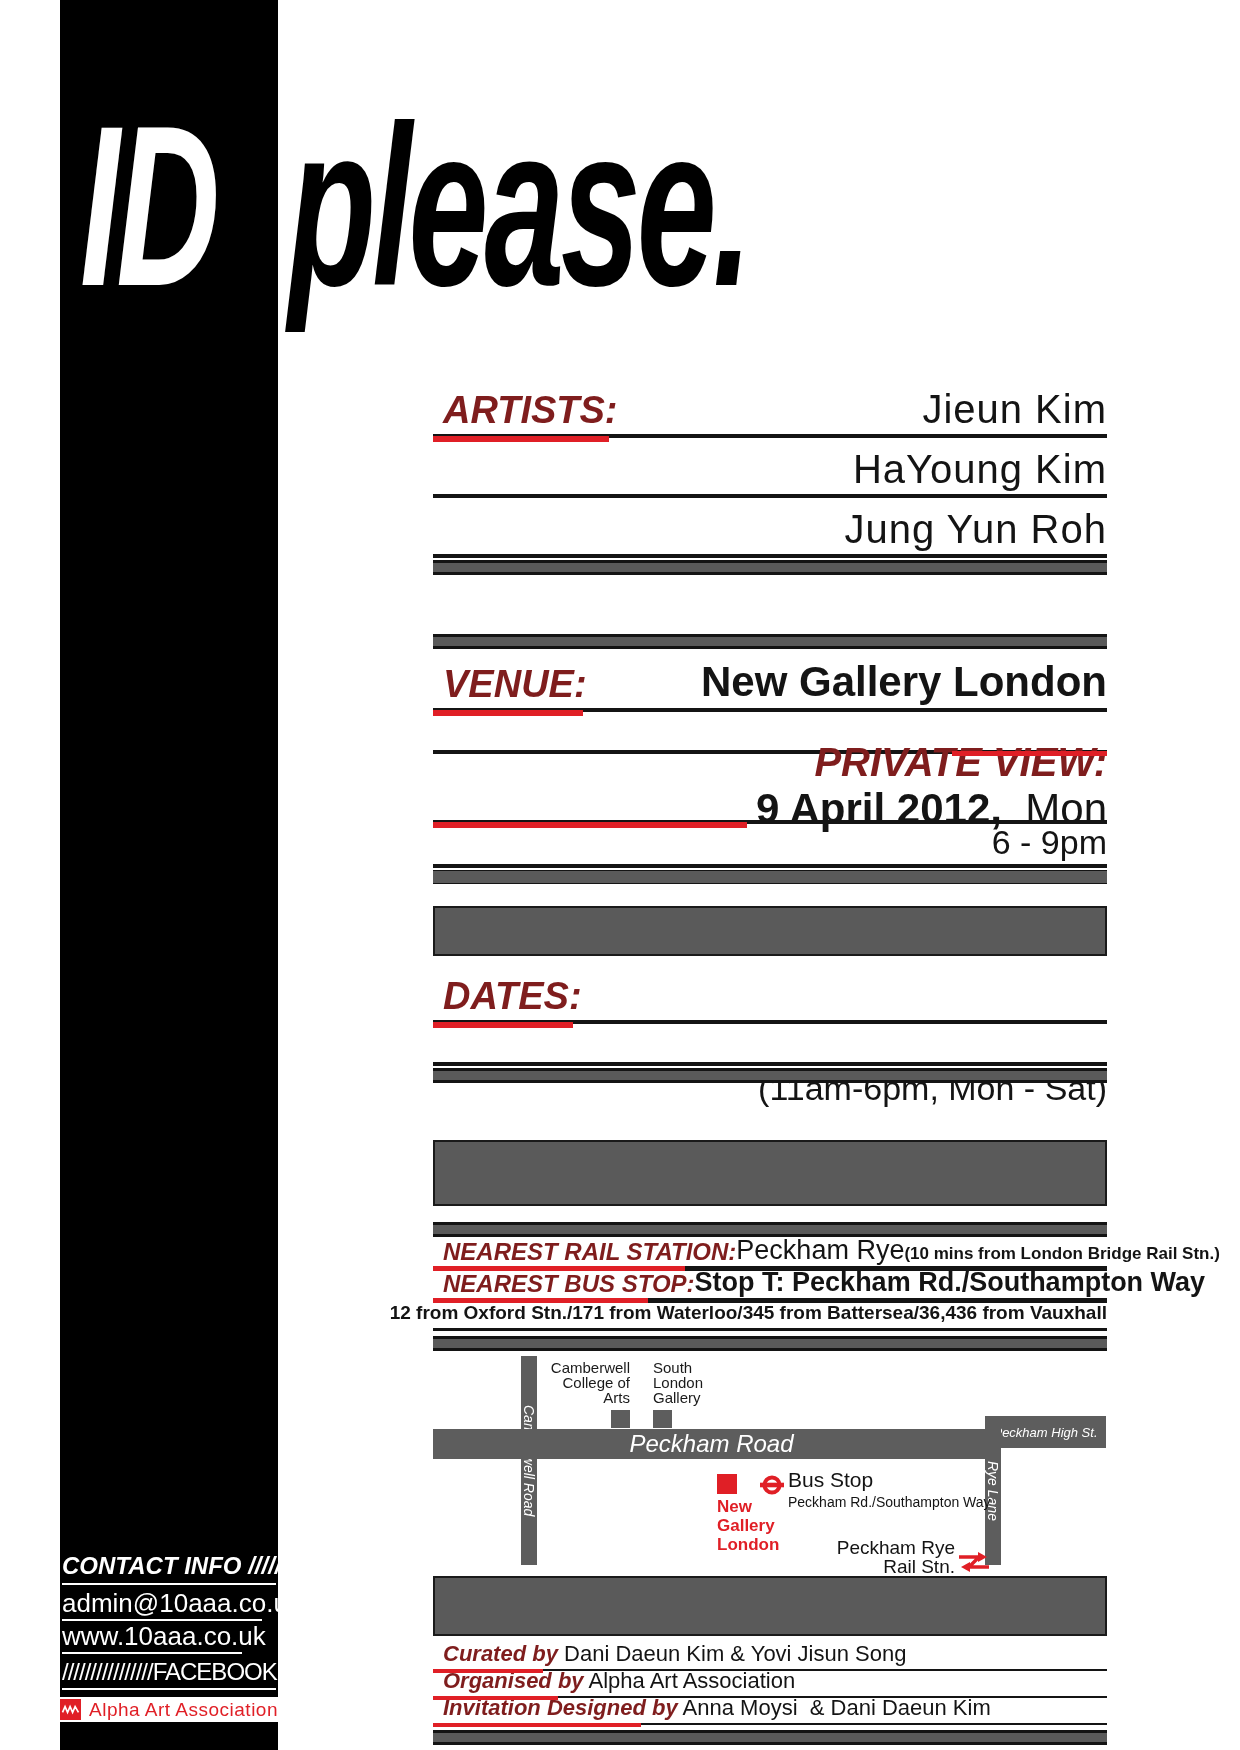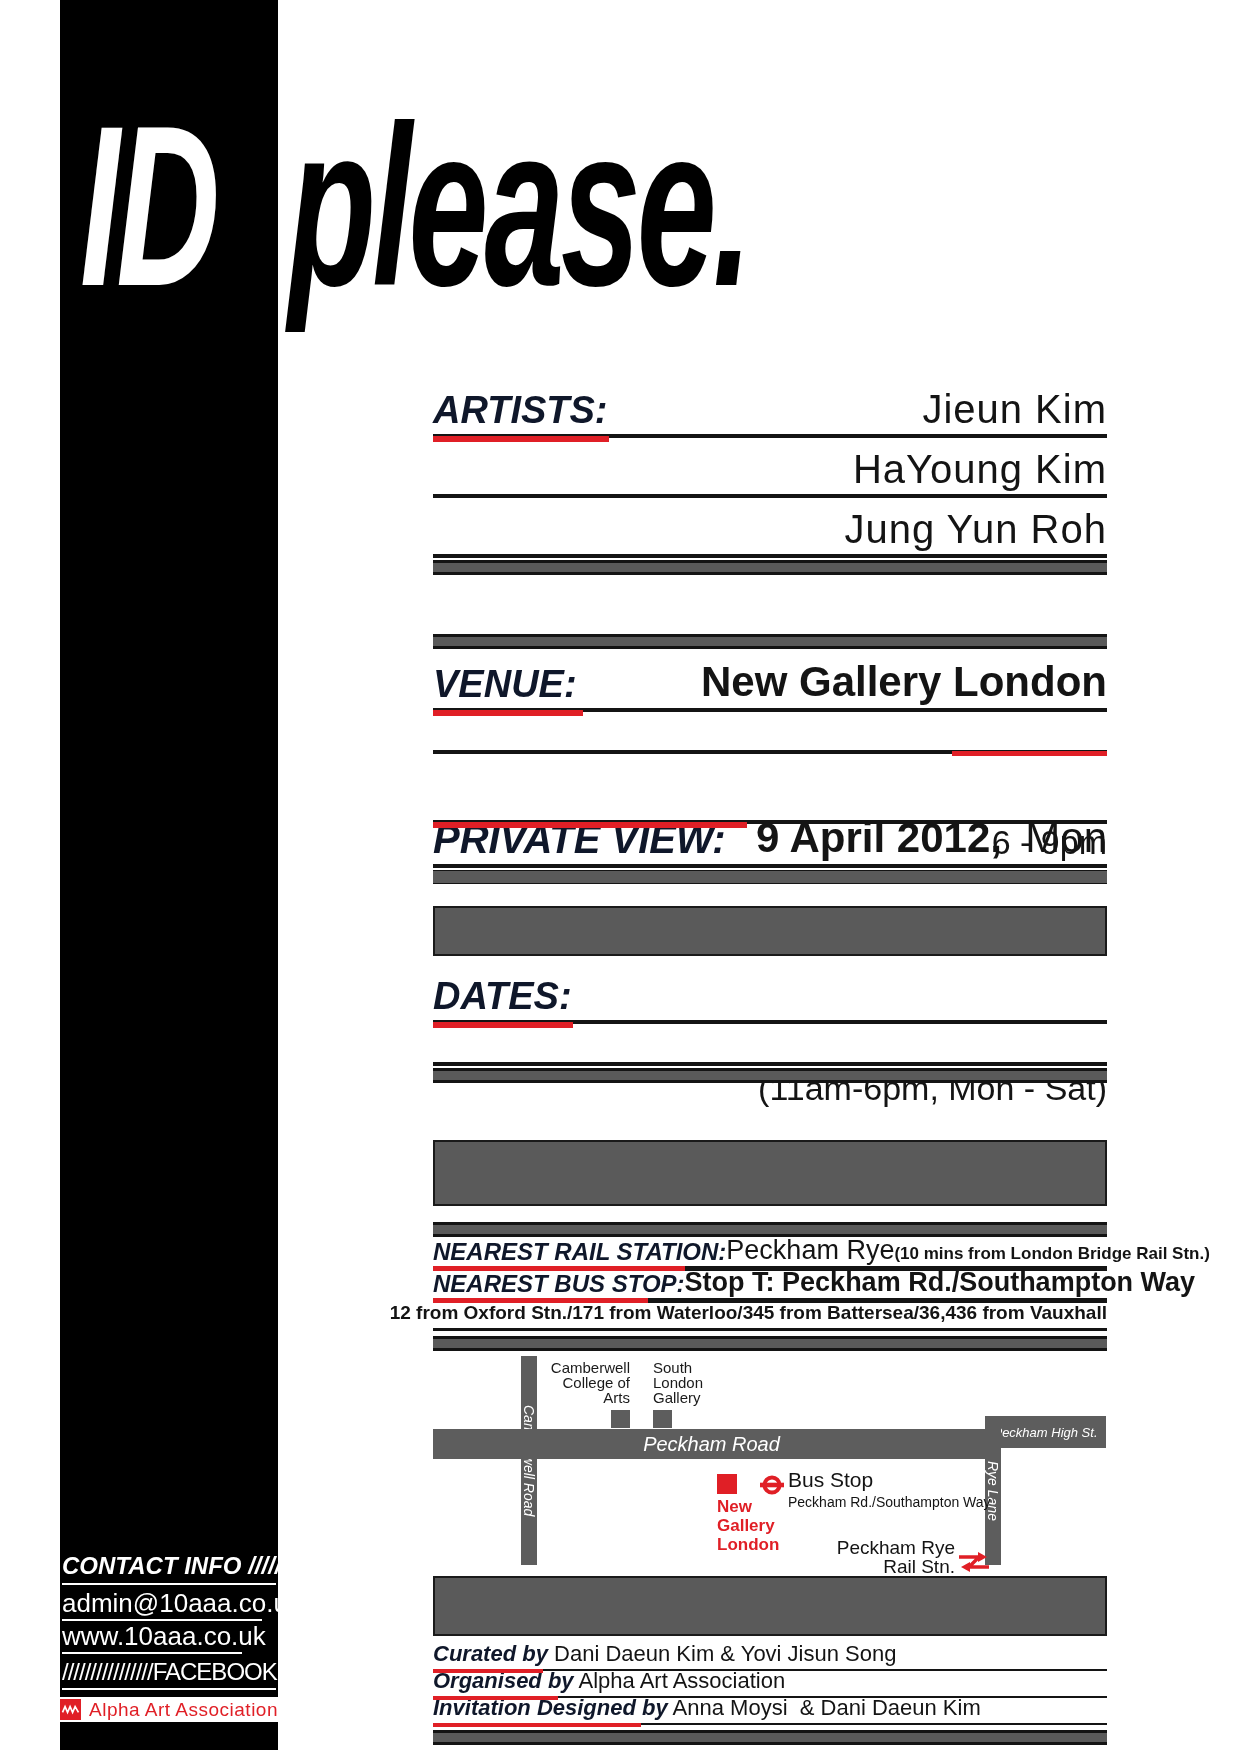--- a/index.html
+++ b/index.html
@@ -11,21 +11,21 @@
   
   .title{position:absolute;left:80px;top:92px;font-size:228px;line-height:1;font-weight:bold;
          font-style:italic;letter-spacing:-6px;white-space:pre;transform:scaleX(0.63);
          transform-origin:left top;z-index:3;}
   .title .t-id{color:#fff;}
   .title .t-rest{color:#000;}
   
   .row{position:absolute;left:433px;width:674px;display:flex;justify-content:space-between;
        align-items:flex-end;padding-bottom:2px;box-sizing:border-box;}
   .row.right{justify-content:flex-end;}
-  .lab{color:#0f172a;font-weight:bold;font-style:italic;font-size:38px;white-space:pre;}
+  .lab{color:#7f1d1d;font-weight:bold;font-style:italic;font-size:38px;white-space:pre;margin-left:10px;}
   .lab.small{font-size:24px;}
   .val{font-size:40px;white-space:pre;color:#141414;}
   .hline{position:absolute;left:433px;width:674px;height:4px;background:#141414;}
   .rline{position:absolute;height:6px;background:#e01f26;z-index:2;}
   .sbar{position:absolute;left:433px;width:674px;height:9px;background:#5a5a5a;
         border-top:3px solid #141414;border-bottom:3px solid #141414;}
   .gbar{position:absolute;left:433px;width:674px;background:#5a5a5a;border:2px solid #1a1a1a;
         box-sizing:border-box;}
   
   .road{position:absolute;background:#5d5d5d;color:#fff;display:flex;align-items:center;
@@ -78,21 +78,21 @@
   <div class="row" style="top:656px;height:52px;">
     <span class="lab">VENUE:</span>
     <span class="val" style="font-weight:bold;font-size:42px;">New Gallery London</span>
   </div>
   <div class="hline" style="top:708px;"></div>
   <div class="rline" style="left:433px;top:710px;width:150px;"></div>
 
   <div class="hline" style="top:750px;"></div>
   <div class="rline" style="left:952px;top:751px;width:155px;height:5px;"></div>
 
-  <div class="row" style="top:812px;height:52px;">
+  <div class="row" style="top:740px;height:52px;flex-direction:column;">
     <span class="lab" style="font-size:40px;">PRIVATE VIEW:</span>
     <span>
       <span class="val" style="font-weight:bold;font-size:42px;">9 April 2012,</span><span class="val" style="font-size:42px;">  Mon</span>
     </span>
   </div>
   <div class="hline" style="top:820px;"></div>
   <div class="rline" style="left:433px;top:822px;width:314px;"></div>
 
   <div class="row right" style="top:826px;height:38px;">
     <span class="val" style="font-size:34px;">6 - 9pm</span>
@@ -152,21 +152,21 @@
     <div>South</div>
     <div>London</div>
     <div>Gallery</div>
   </div>
   <div class="mapsq" style="left:611px;top:1410px;"></div>
   <div class="mapsq" style="left:653px;top:1410px;"></div>
 
   <div class="road" style="left:985px;top:1416px;width:121px;height:32px;font-size:13px;">
     <span>Peckham High St.</span>
   </div>
-  <div class="road" style="left:433px;top:1429px;width:557px;height:30px;font-size:20px;">
+  <div class="road" style="left:433px;top:1429px;width:557px;height:30px;font-size:24px;">
     <span>Peckham Road</span>
   </div>
   <div class="vroad" style="left:985px;top:1417px;width:16px;height:148px;font-size:14px;">
     <span>Rye Lane</span>
   </div>
 
   <div class="abs" style="left:717px;top:1474px;width:20px;height:20px;background:#e01f26;"></div>
   <div class="ngl" style="left:717px;top:1497px;">
     <div>New</div>
     <div>Gallery</div>

